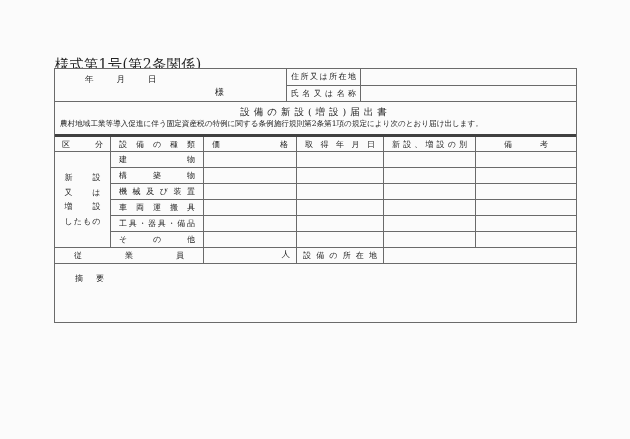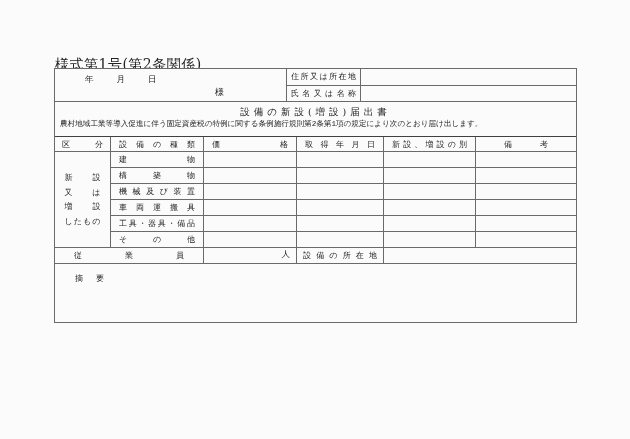--- a/index.html
+++ b/index.html
@@ -23,23 +23,23 @@
   .sec-top{display:flex;height:32px;border-bottom:1px solid #6a6a6a;}
   .recipient-cell{width:232px;border-right:1px solid #6a6a6a;position:relative;box-sizing:border-box;}
   .date-row{display:flex;gap:23px;padding:5px 0 0 30px;font-size:8.5px;}
   .honorific{position:absolute;right:62px;bottom:2px;font-size:9px;}
   .top-right{flex:1;display:flex;flex-direction:column;}
   .tr-row{flex:1;display:flex;min-height:0;}
   .tr-row.first{border-bottom:1px solid #6a6a6a;}
   .tr-label{width:74px;border-right:1px solid #6a6a6a;box-sizing:border-box;}
   .tr-value{flex:1;}
   
-  .sec-title{height:35px;border-bottom:1px solid #404040;box-sizing:border-box;padding-top:3px;}
+  .sec-title{height:35px;border-bottom:3px solid #404040;box-sizing:border-box;padding-top:3px;}
   .doc-title{text-align:center;font-size:9.5px;letter-spacing:4px;line-height:13px;white-space:nowrap;}
-  .doc-statement{font-size:7.6px;line-height:12px;padding-left:5px;white-space:nowrap;font-family:Liberation Mono, monospace;}
+  .doc-statement{font-size:7.6px;line-height:12px;padding-left:5px;white-space:nowrap;}
   
   .sec-grid{
     display:grid;height:184px;
     grid-template-columns:56px 93px 93px 87px 92px auto;
     grid-template-rows:15px 16px 16px 16px 16px 16px 16px 16px auto;
   }
   .sec-grid > div{box-sizing:border-box;min-width:0;min-height:0;}
   .br{border-right:1px solid #6a6a6a;}
   .bb{border-bottom:1px solid #6a6a6a;}
   

